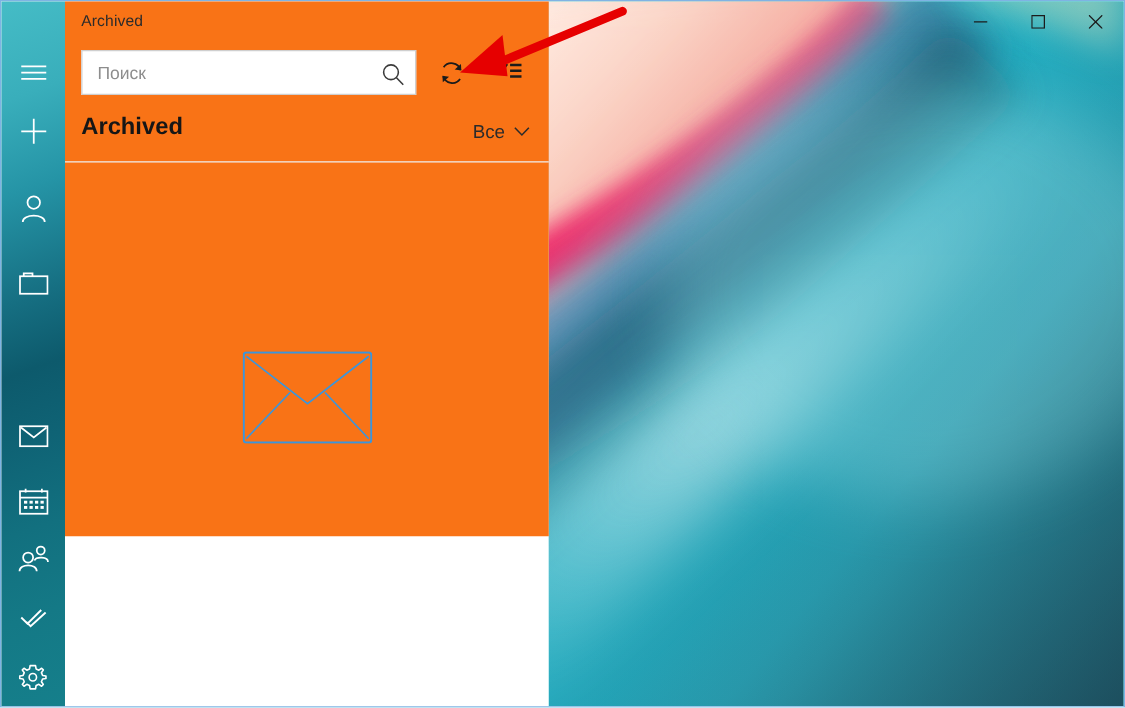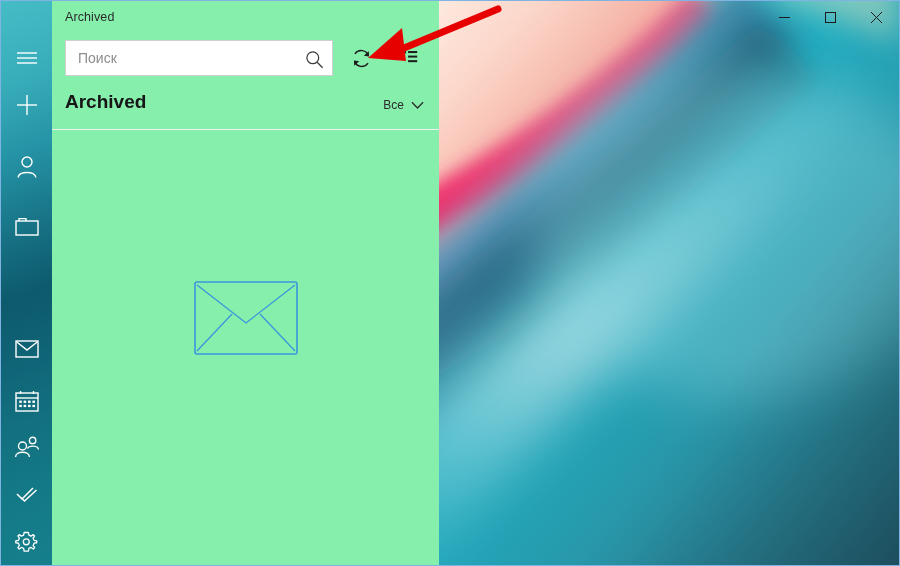--- a/index.html
+++ b/index.html
@@ -50,22 +50,22 @@
     justify-content: center;
     cursor: pointer;
   }
   .rail-btn svg { display: block; }
 
   
   #pane {
     position: absolute;
     left: 51px; top: 0;
     width: 387px;
-    height: 564px;
-    background: #86efac;
+    height: 428px;
+    background: #f97316;
   }
 
   #pane-title {
     position: absolute;
     left: 13px; top: 9px;
     font-size: 12.5px;
     color: #2b2b2b;
     letter-spacing: .1px;
   }
 
@@ -133,21 +133,21 @@
   #filter-btn {
     position: absolute;
     right: 15px; top: 2px;
     height: 24px;
     display: flex;
     align-items: center;
     gap: 7px;
     cursor: pointer;
   }
   #filter-label {
-    font-size: 12px;
+    font-size: 15px;
     color: #2b2b2b;
   }
 
   
   #empty-state {
     position: absolute;
     left: 0; top: 280px;
     width: 387px;
     text-align: center;
   }

